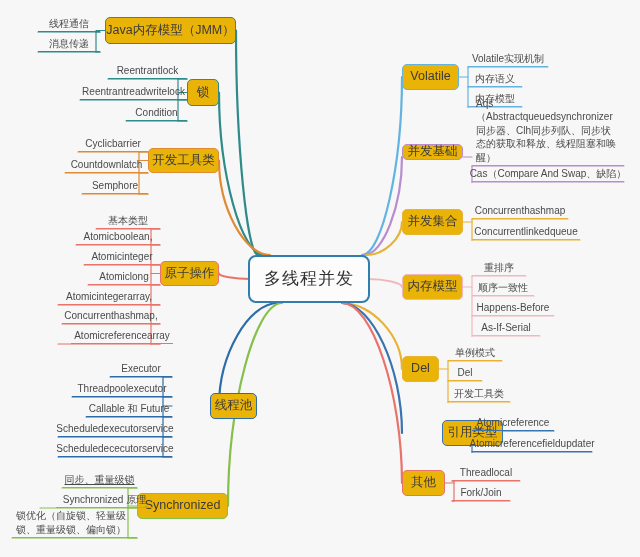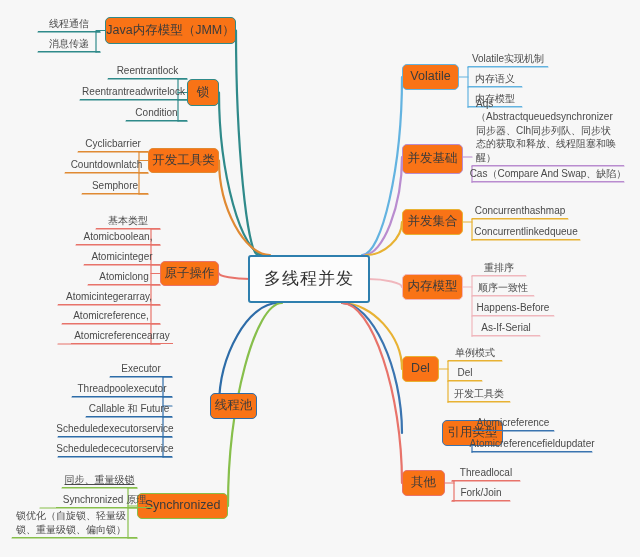--- a/index.html
+++ b/index.html
@@ -8,33 +8,33 @@
     background:#f7f7f7;
     font-family:"Liberation Sans","DejaVu Sans",sans-serif;
     overflow:hidden;
     position:relative;
   }
   #canvas{position:absolute;left:0;top:0;width:640px;height:557px;}
   svg.links{position:absolute;left:0;top:0;width:640px;height:557px;pointer-events:none;}
   .node{
     position:absolute;
     box-sizing:border-box;
-    background:#f97316;
+    background:#eab308;
     border:1.4px solid #999;
     border-radius:5px;
     display:flex;align-items:center;justify-content:center;
     text-align:center;
     line-height:1.25;
     color:#3b3b3b;
     white-space:nowrap;
   }
   .center{
     border-width:2.4px;
     border-color:#2e7fae;
-    border-radius:3px;
+    border-radius:8px;
     font-size:17px;
     color:#333;
     background:#fcfcfc;
     letter-spacing:1px;
   }
   .main{
     font-size:12.5px;
     padding:4px 7px;
     border-width:1.3px;
     border-radius:5px;
@@ -206,21 +206,21 @@
       </div>
       <div class="node main" style="left: 182px; top: 393px; width: 47px; height: 26px; border-color: rgb(45, 108, 168); margin-left: 28px;">
         <span>线程池</span>
       </div>
       <div class="node main" style="left: 137px; top: 493px; width: 91px; height: 26px; border-color: rgb(135, 191, 75);">
         <span>Synchronized</span>
       </div>
       <div class="node main" style="left: 402px; top: 64px; width: 57px; height: 26px; border-color: rgb(99, 179, 224);">
         <span>Volatile</span>
       </div>
-      <div class="node main" style="left: 402px; top: 144px; width: 61px; height: 30px; border-color: rgb(185, 140, 207);">
+      <div class="node main" style="left: 402px; top: 144px; width: 61px; height: 16px; border-color: rgb(185, 140, 207);">
         <span>并发基础</span>
       </div>
       <div class="node main" style="left: 402px; top: 209px; width: 61px; height: 26px; border-color: rgb(232, 178, 51);">
         <span>并发集合</span>
       </div>
       <div class="node main" style="left: 402px; top: 274px; width: 61px; height: 26px; border-color: rgb(240, 183, 189);">
         <span>内存模型</span>
       </div>
       <div class="node main" style="left: 402px; top: 356px; width: 37px; height: 26px; border-color: rgb(232, 178, 51);">
         <span>Del</span>
@@ -239,21 +239,21 @@
       <div class="leaf" style="left: 80px; top: 83px; width: 107px; height: 17px; border-bottom-color: rgb(47, 138, 138);">Reentrantreadwritelock</div>
       <div class="leaf" style="left: 126px; top: 104px; width: 61px; height: 17px; border-bottom-color: rgb(47, 138, 138);">Condition</div>
       <div class="leaf" style="left: 78px; top: 135px; width: 70px; height: 17px; border-bottom-color: rgb(224, 138, 51);">Cyclicbarrier</div>
       <div class="leaf" style="left: 65px; top: 156px; width: 83px; height: 17px; border-bottom-color: rgb(224, 138, 51);">Countdownlatch</div>
       <div class="leaf" style="left: 82px; top: 177px; width: 66px; height: 17px; border-bottom-color: rgb(224, 138, 51);">Semphore</div>
       <div class="leaf" style="left: 96px; top: 213px; width: 64px; height: 16px; border-bottom-color: rgb(232, 115, 106);">基本类型</div>
       <div class="leaf" style="left: 76px; top: 229px; width: 84px; height: 16px; border-bottom-color: rgb(232, 115, 106);">Atomicboolean,</div>
       <div class="leaf" style="left: 84px; top: 249px; width: 76px; height: 16px; border-bottom-color: rgb(232, 115, 106);">Atomicinteger</div>
       <div class="leaf" style="left: 88px; top: 269px; width: 72px; height: 16px; border-bottom-color: rgb(232, 115, 106);">Atomiclong</div>
       <div class="leaf" style="left: 58px; top: 289px; width: 102px; height: 16px; border-bottom-color: rgb(232, 115, 106);">Atomicintegerarray,</div>
-      <div class="leaf" style="left: 62px; top: 308px; width: 98px; height: 16px; border-bottom-color: rgb(232, 115, 106);">Atomicreference,</div>
+      <div class="leaf" style="left: 62px; top: 308px; width: 98px; height: 16px; border-bottom-color: rgb(232, 115, 106);">Concurrenthashmap,</div>
       <div class="leaf" style="left: 71px; top: 328px; width: 102px; height: 16px; border-bottom-color: rgb(232, 115, 106);">Atomicreferencearray</div>
       <div class="leaf" style="left: 110px; top: 361px; width: 62px; height: 16px; border-bottom-color: rgb(45, 108, 168);">Executor</div>
       <div class="leaf" style="left: 72px; top: 381px; width: 100px; height: 16px; border-bottom-color: rgb(45, 108, 168);">Threadpoolexecutor</div>
       <div class="leaf" style="left: 86px; top: 401px; width: 86px; height: 16px; border-bottom-color: rgb(45, 108, 168);">Callable 和 Future</div>
       <div class="leaf" style="left: 58px; top: 421px; width: 114px; height: 16px; border-bottom-color: rgb(45, 108, 168);">Scheduledexecutorservice</div>
       <div class="leaf" style="left: 58px; top: 441px; width: 114px; height: 16px; border-bottom-color: rgb(45, 108, 168);">Scheduledececutorservice</div>
       <div class="leaf" style="left: 62px; top: 472px; width: 75px; height: 16px; border-bottom-color: rgb(135, 191, 75); text-decoration: underline;">同步、重量级锁</div>
       <div class="leaf" style="left: 56px; top: 492px; width: 97px; height: 16px; border-bottom-color: rgb(135, 191, 75);">Synchronized 原理</div>
       <div class="leaf multi" style="left: 12px; top: 510px; width: 125px; height: 28px; border-bottom-color: rgb(135, 191, 75);">锁优化（自旋锁、轻量级锁、重量级锁、偏向锁）</div>
       <div class="leaf" style="left: 468px; top: 51px; width: 80px; height: 16px; border-bottom-color: rgb(99, 179, 224);">Volatile实现机制</div>

